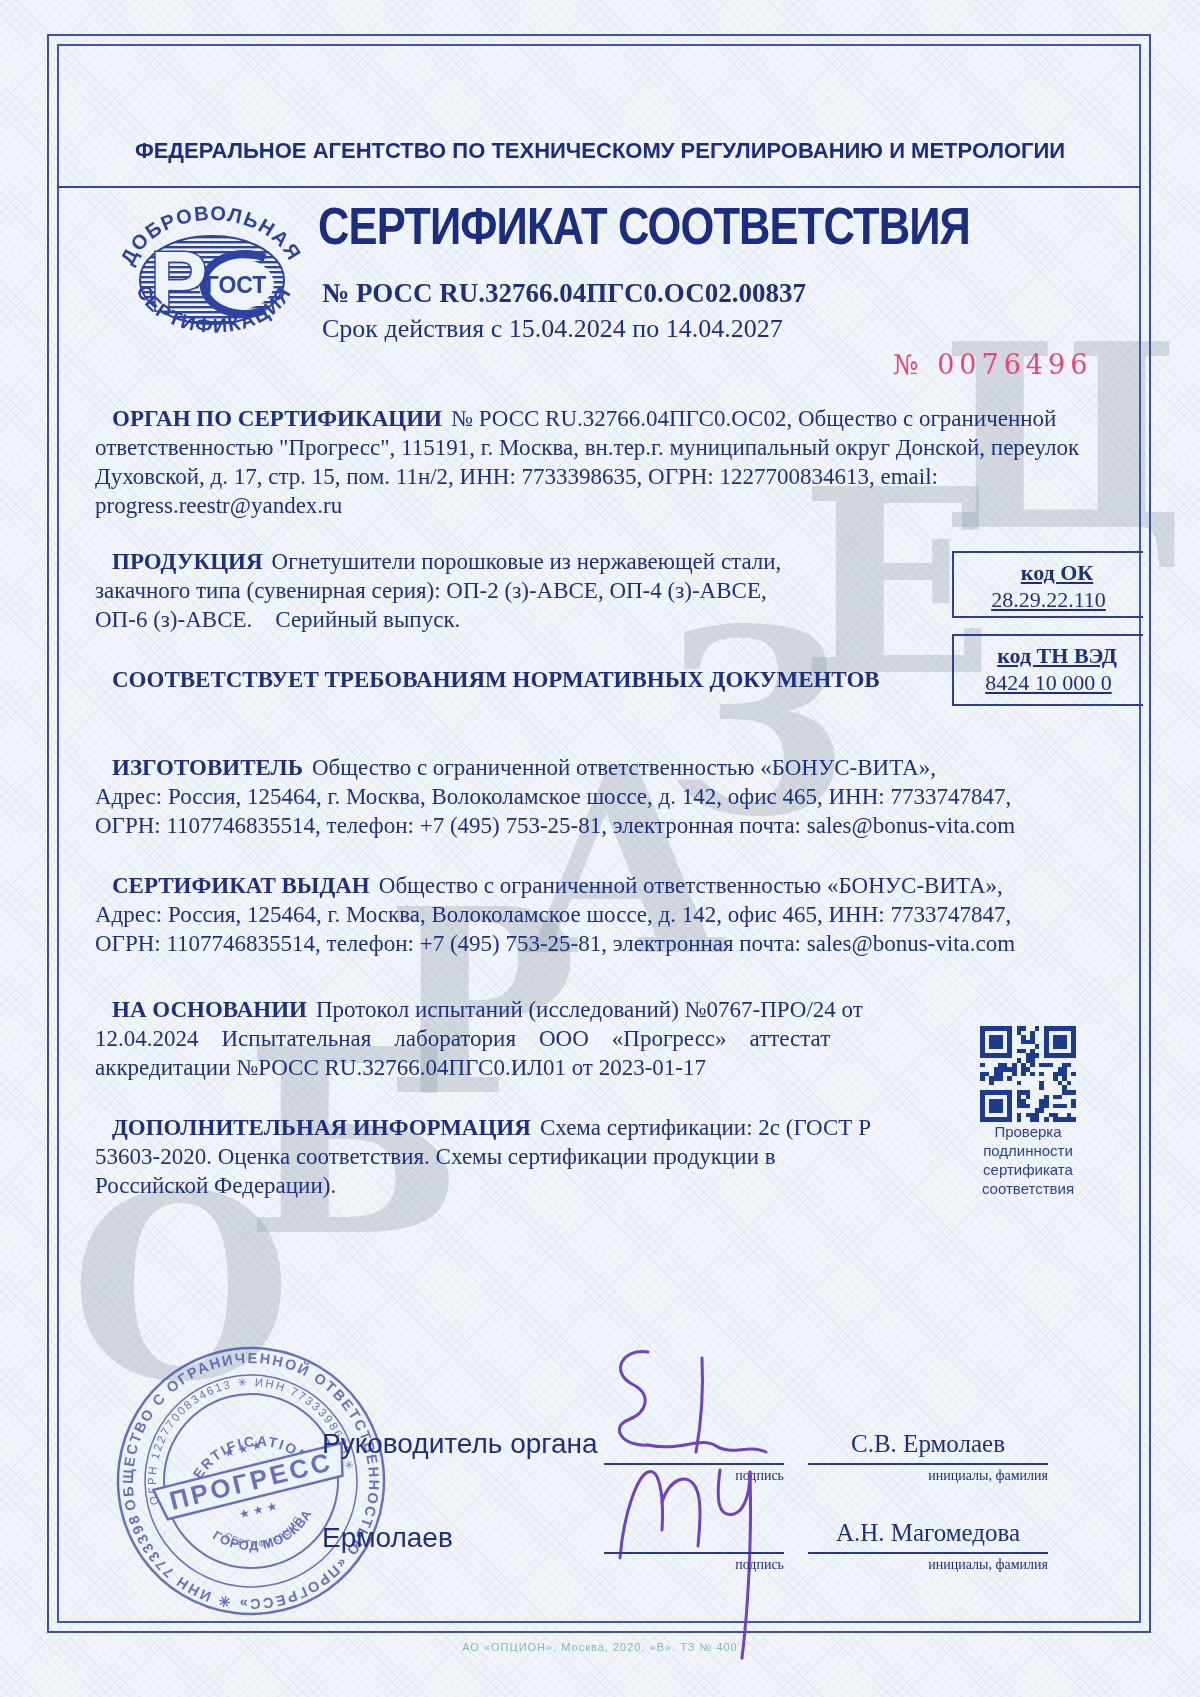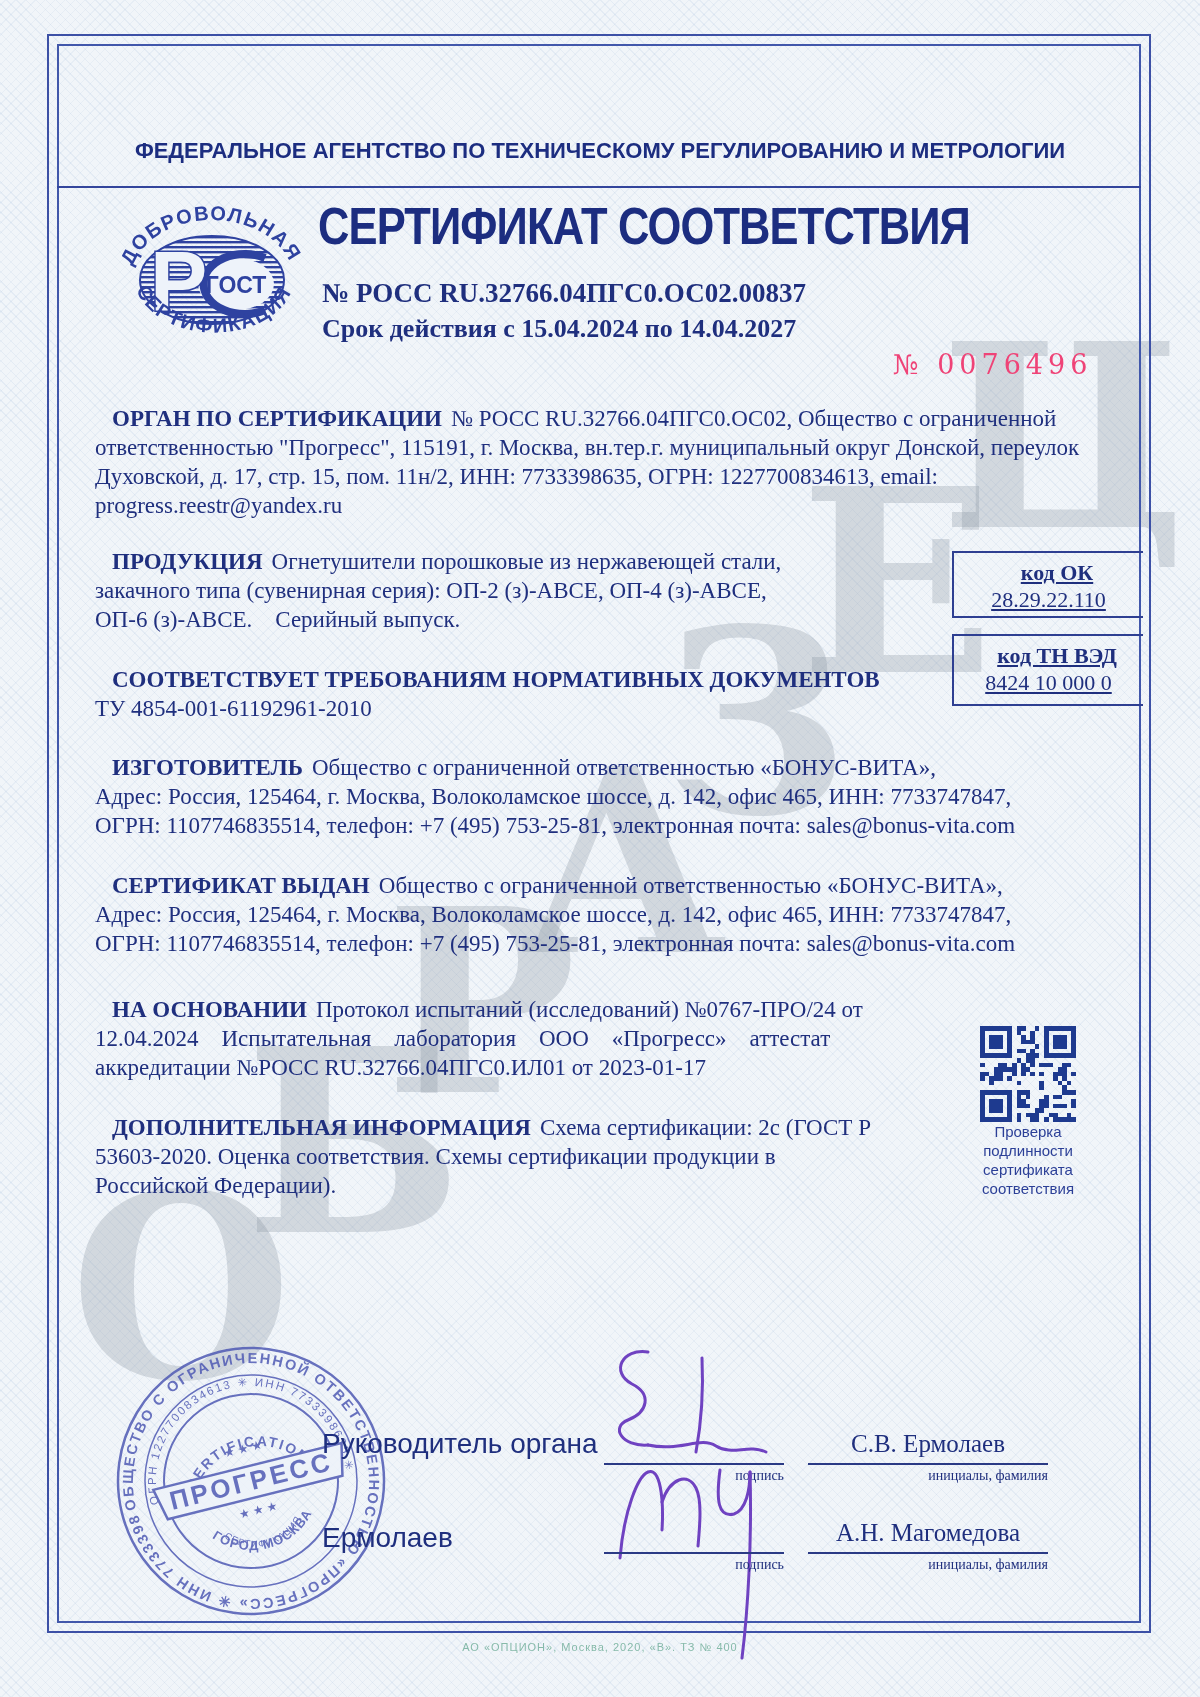--- a/index.html
+++ b/index.html
@@ -24,21 +24,21 @@
       color:#8d97a3;opacity:0.30;z-index:1;user-select:none;}
   .content{position:absolute;inset:0;z-index:2;}
   
   .t-sys{left:0;top:80px;width:1200px;text-align:center;font-family:"Liberation Sans",sans-serif;
          font-weight:bold;font-size:31px;color:#1c2d80;}
   .t-agency{left:0;top:138px;width:1200px;text-align:center;font-family:"Liberation Sans",sans-serif;
          font-weight:bold;font-size:22px;color:#1c2d80;}
   .t-doc{left:318px;top:196px;font-family:"Liberation Sans",sans-serif;font-weight:bold;font-size:50px;
          color:#1c2d80;transform:scale(0.87,1.05);transform-origin:left top;white-space:nowrap;letter-spacing:-1px;}
   .t-num{left:322px;top:278px;font-weight:bold;font-size:27px;white-space:nowrap;}
-  .t-valid{left:322px;top:314px;font-weight:bold;font-size:26px;white-space:nowrap;}
+  .t-valid{left:322px;top:314px;font-weight:normal;font-size:26px;white-space:nowrap;}
   .t-blank{left:893px;top:349px;font-family:"DejaVu Serif",serif;font-size:27px;letter-spacing:5px;
            color:#ef4377;white-space:nowrap;}
   
   .para{font-size:23px;line-height:29px;}
   .lbl{font-weight:bold;margin-right:9px;margin-left:17px;}
   .txt{white-space:pre-wrap;}
   .codebox{border:2px solid #2e3f92;border-right:none;box-sizing:border-box;text-align:center;
            font-size:22px;line-height:27px;padding-top:6px;text-decoration:underline;}
   .codebox .lbl{margin-right:0;}
   
@@ -120,21 +120,20 @@
       <div class="lbl">код  ОК</div>
       <div>28.29.22.110</div>
     </div>
     <div class="abs codebox" style="left:952px;top:634px;width:191px;height:72px">
       <div class="lbl">код ТН ВЭД</div>
       <div>8424 10 000 0</div>
     </div>
 
     <div class="abs para" style="left:95px;top:665px;width:860px">
       <div class="lbl">СООТВЕТСТВУЕТ ТРЕБОВАНИЯМ НОРМАТИВНЫХ ДОКУМЕНТОВ</div>
-      <div>ТУ 4854-001-61192961-2010</div>
     </div>
 
     <div class="abs para" style="left:95px;top:753px;width:1010px">
       <span class="lbl">ИЗГОТОВИТЕЛЬ</span><span class="txt">Общество с ограниченной ответственностью «БОНУС-ВИТА»,
 Адрес: Россия, 125464, г. Москва, Волоколамское шоссе, д. 142, офис 465, ИНН: 7733747847,
 ОГРН: 1107746835514, телефон: +7 (495) 753-25-81, электронная почта: sales@bonus-vita.com</span>
     </div>
 
     <div class="abs para" style="left:95px;top:871px;width:1010px">
       <span class="lbl">СЕРТИФИКАТ ВЫДАН</span><span class="txt">Общество с ограниченной ответственностью «БОНУС-ВИТА»,

